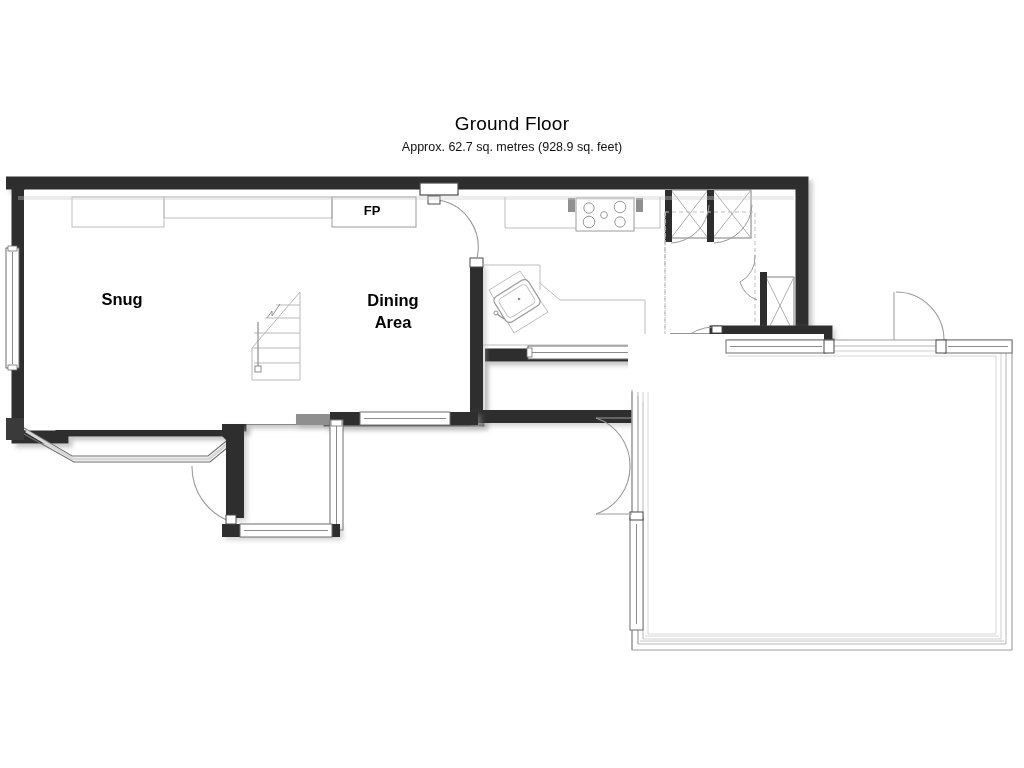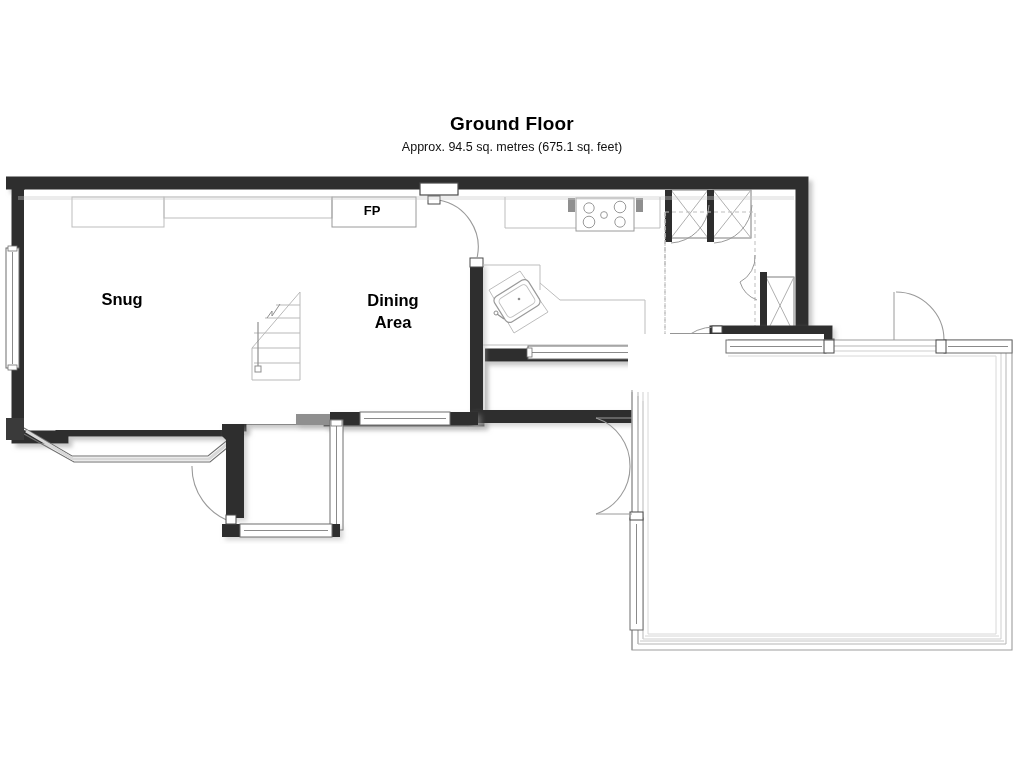--- a/index.html
+++ b/index.html
@@ -19,21 +19,21 @@
   }
   #title-block {
     position: absolute;
     left: 0;
     top: 112px;
     width: 1024px;
     text-align: center;
   }
   #plan-title {
     font-size: 19px;
-    font-weight: bold;
+    font-weight: normal;
     color: #000000;
     letter-spacing: 0.2px;
     line-height: 24px;
   }
   #plan-subtitle {
     font-size: 12.5px;
     font-weight: normal;
     color: #111111;
     line-height: 18px;
     margin-top: 2px;
@@ -52,21 +52,21 @@
   .room-label.size-lg { font-size: 16.5px; }
   .room-label.size-md { font-size: 13px; }
 </style>
 </head>
 <body>
 
 <div id="page">
 
   <div id="title-block">
     <div id="plan-title">Ground Floor</div>
-    <div id="plan-subtitle">Approx. 94.5 sq. metres (675.1 sq. feet)</div>
+    <div id="plan-subtitle">Approx. 62.7 sq. metres (928.9 sq. feet)</div>
   </div>
 
   <svg id="floorplan-svg" width="1024" height="768" viewBox="0 0 1024 768">
 
     <defs>
       <filter id="dropshadow" x="-20%" y="-20%" width="160%" height="160%">
         <feDropShadow dx="4" dy="4" stdDeviation="2.2" flood-color="#9a9a9a" flood-opacity="0.55"></feDropShadow>
       </filter>
       <filter id="softshadow" x="-30%" y="-30%" width="180%" height="180%">
         <feDropShadow dx="3" dy="3" stdDeviation="2.5" flood-color="#a8a8a8" flood-opacity="0.5"></feDropShadow>

